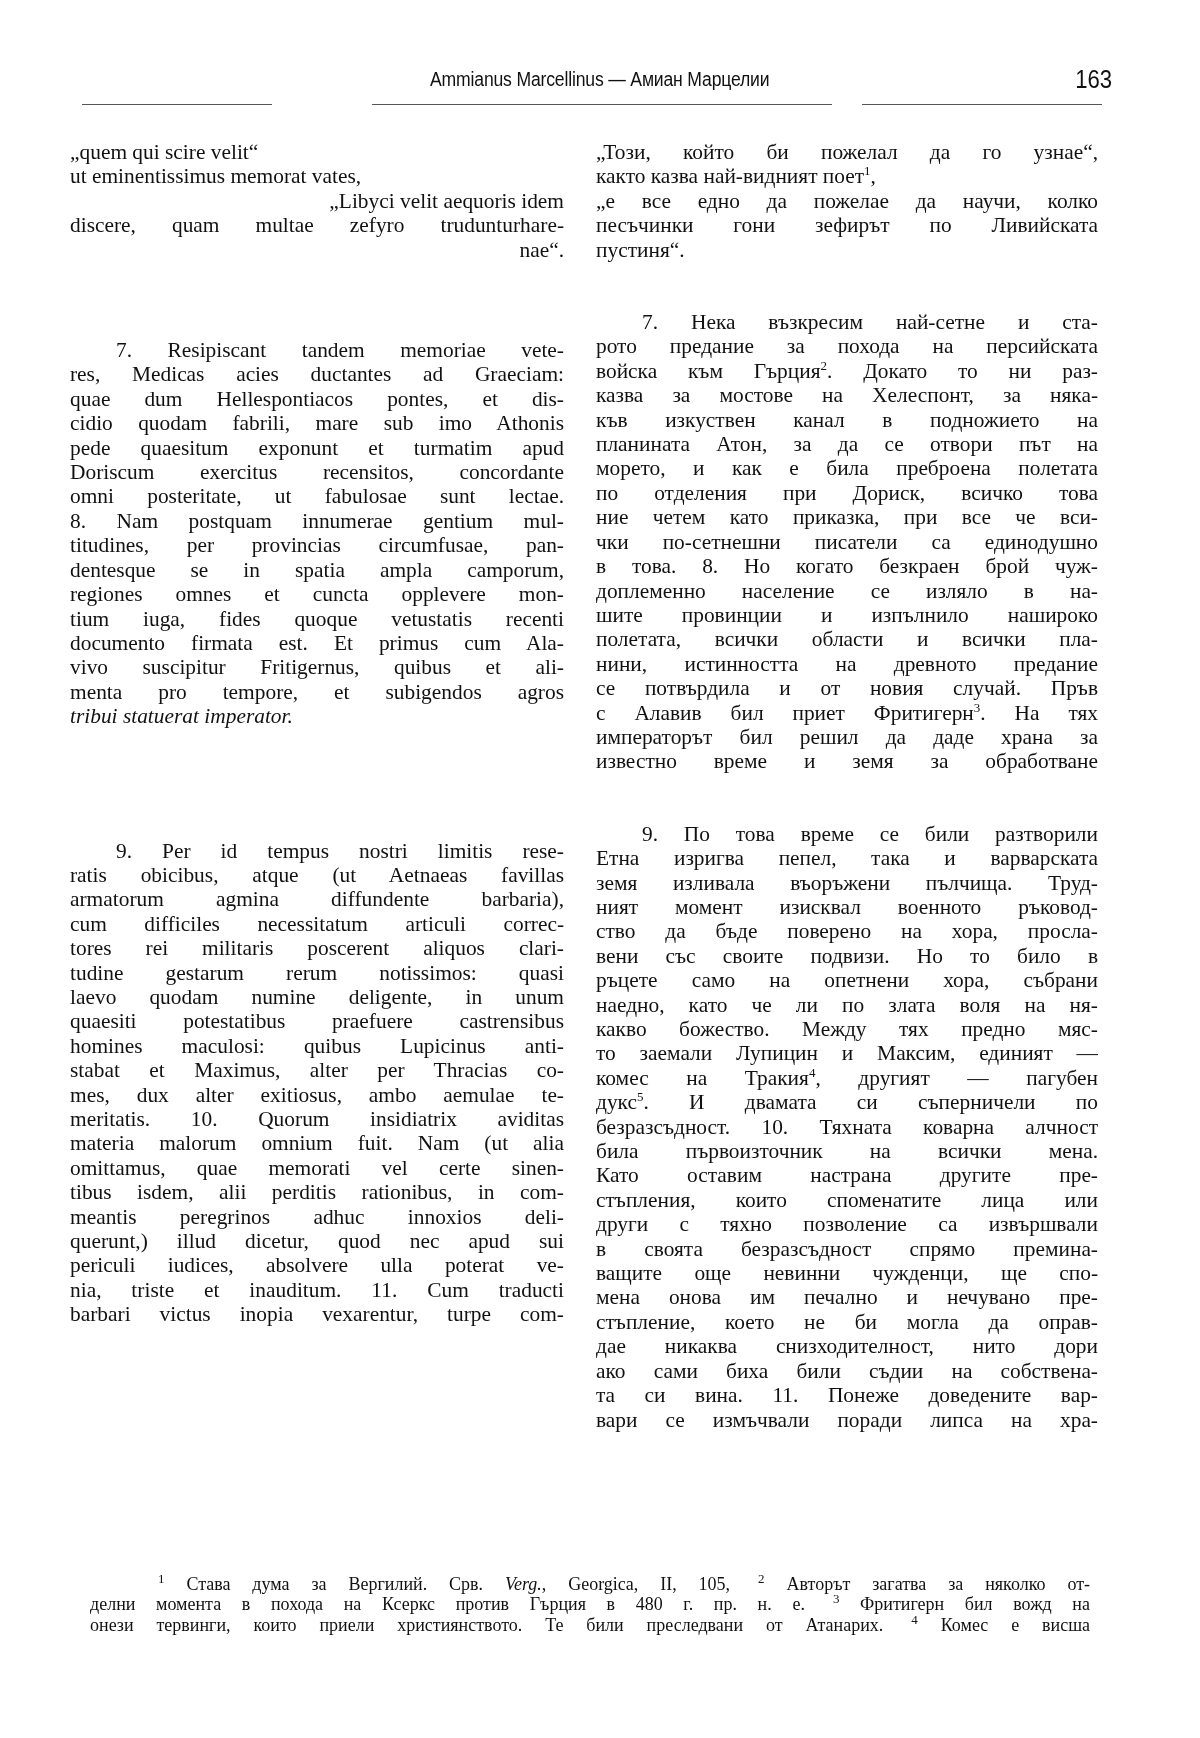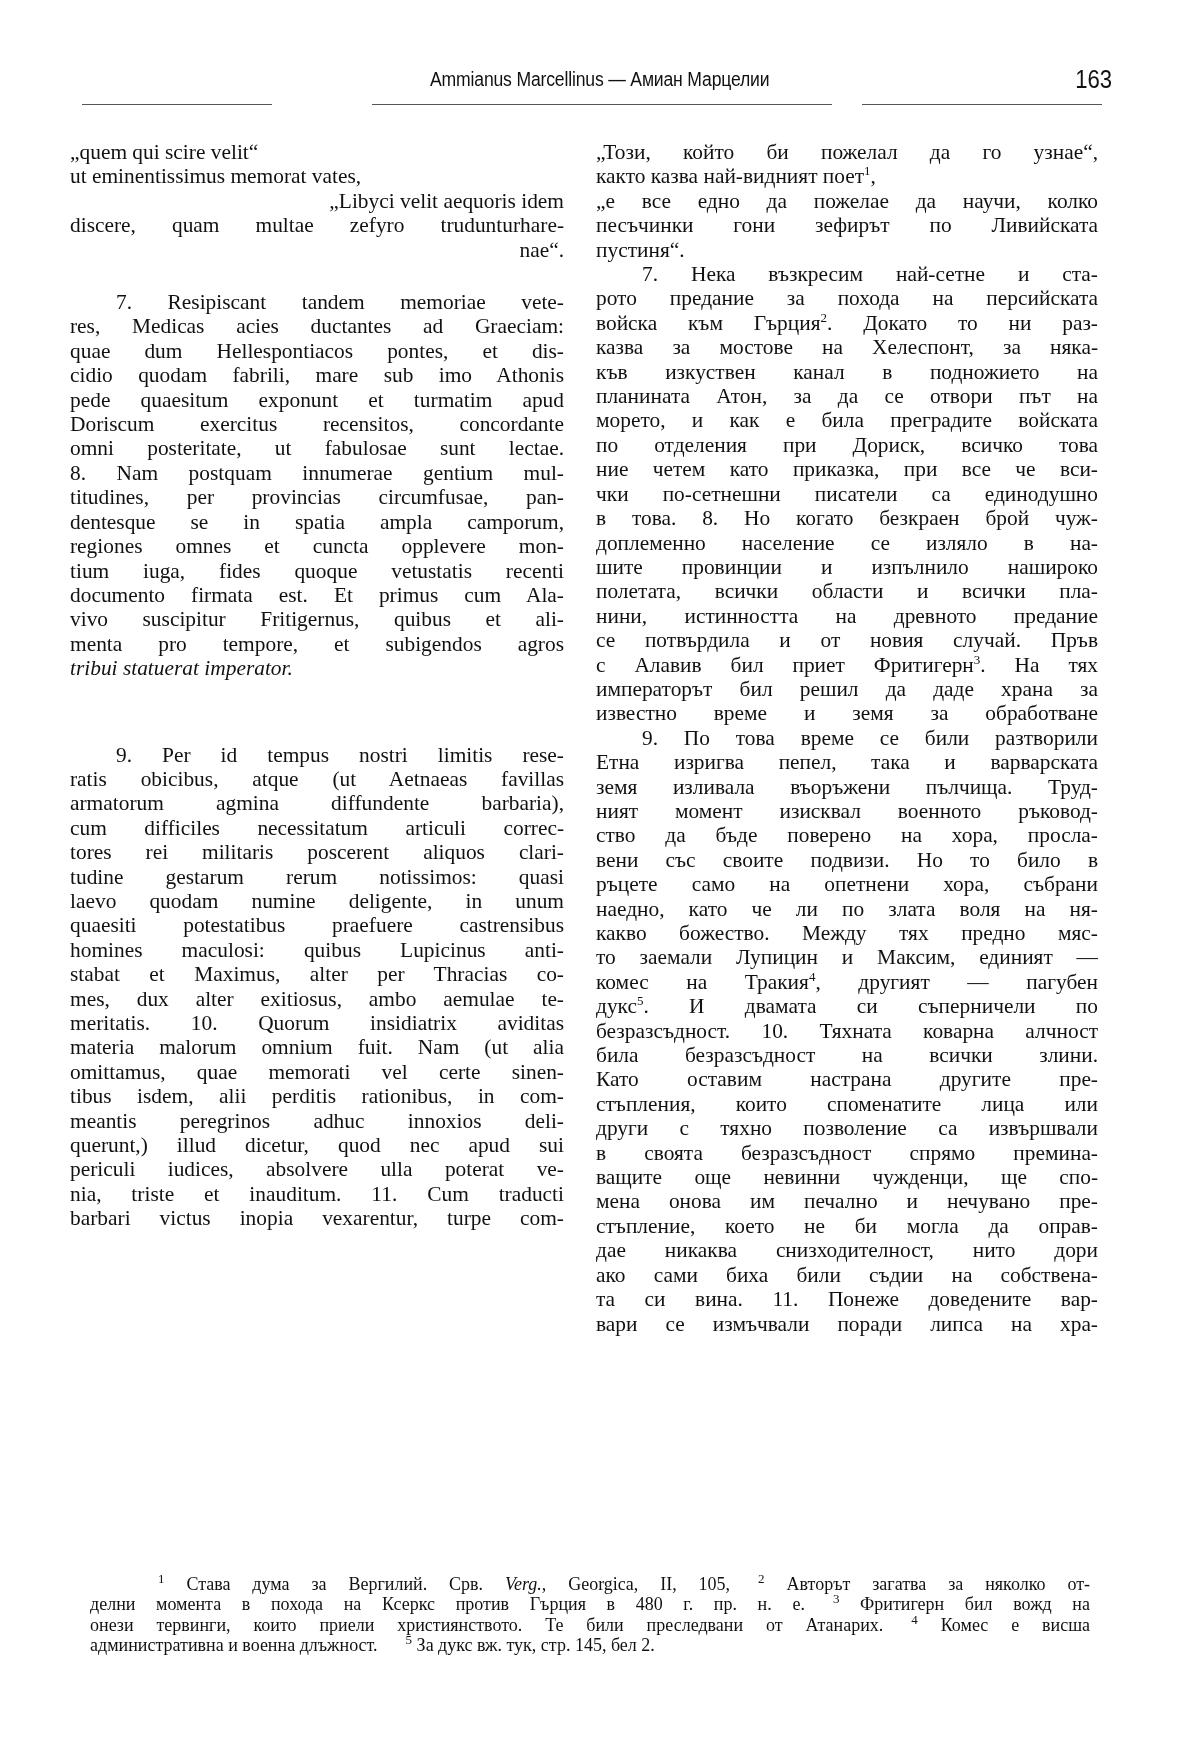--- a/index.html
+++ b/index.html
@@ -22,21 +22,21 @@
   .rule { position: absolute; top: 42px; height: 1px; background: #555; }
   .col {
     position: absolute; top: 140px; font-size: 21.4px; line-height: 24.4px;
     text-align: justify;
   }
   .col-left { left: 70px; width: 494px; }
   .col-right { left: 596px; width: 502px; }
   .line { display: block; white-space: nowrap; text-align: justify; text-align-last: justify; }
   .line.last { text-align-last: left; font-style: italic; }
   .line.right { text-align: center; text-align-last: right; }
-  .line.indent { padding-left: 46px; }
+  .line.indent { padding-left: 46px; margin-top: 48px; }
   .line.left { text-align-last: left; }
   .gap { display: block; height: 28px; }
   .gap-big { display: block; height: 62px; }
   sup { font-size: 13px; line-height: 0; }
   .footnotes {
     position: absolute; top: 1574px; left: 90px; width: 1000px;
     font-size: 18px; line-height: 20.4px;
   }
   .fn-line { display: block; white-space: nowrap; text-align: justify; text-align-last: justify; }
   .fn-line.first { padding-left: 68px; }
@@ -114,21 +114,21 @@
     <span class="line">песъчинки гони зефирът по Ливийската</span>
     <span class="line left">пустиня“.</span>
   </div>
   <div>
     <span class="line indent">7. Нека възкресим най-сетне и ста-</span>
     <span class="line">рото предание за похода на персийската</span>
     <span class="line"><span>войска към Гърция</span><sup>2</sup><span>. Докато то ни раз-</span></span>
     <span class="line">казва за мостове на Хелеспонт, за няка-</span>
     <span class="line">къв изкуствен канал в подножието на</span>
     <span class="line">планината Атон, за да се отвори път на</span>
-    <span class="line">морето, и как е била преградите войската</span>
+    <span class="line">морето, и как е била преброена полетата</span>
     <span class="line">по отделения при Дориск, всичко това</span>
     <span class="line">ние четем като приказка, при все че вси-</span>
     <span class="line">чки по-сетнешни писатели са единодушно</span>
     <span class="line">в това. 8. Но когато безкраен брой чуж-</span>
     <span class="line">доплеменно население се изляло в на-</span>
     <span class="line">шите провинции и изпълнило нашироко</span>
     <span class="line">полетата, всички области и всички пла-</span>
     <span class="line">нини, истинността на древното предание</span>
     <span class="line">се потвърдила и от новия случай. Пръв</span>
     <span class="line"><span>с Алавив бил приет Фритигерн</span><sup>3</sup><span>. На тях</span></span>
@@ -142,33 +142,32 @@
     <span class="line">ният момент изисквал военното ръковод-</span>
     <span class="line">ство да бъде поверено на хора, просла-</span>
     <span class="line">вени със своите подвизи. Но то било в</span>
     <span class="line">ръцете само на опетнени хора, събрани</span>
     <span class="line">наедно, като че ли по злата воля на ня-</span>
     <span class="line">какво божество. Между тях предно мяс-</span>
     <span class="line">то заемали Лупицин и Максим, единият —</span>
     <span class="line"><span>комес на Тракия</span><sup>4</sup><span>, другият — пагубен</span></span>
     <span class="line"><span>дукс</span><sup>5</sup><span>. И двамата си съперничели по</span></span>
     <span class="line">безразсъдност. 10. Тяхната коварна алчност</span>
-    <span class="line">била безразсъдност на всички злини.</span>
+    <span class="line">била първоизточник на всички мена.</span>
     <span class="line">Като оставим настрана другите пре-</span>
     <span class="line">стъпления, които споменатите лица или</span>
     <span class="line">други с тяхно позволение са извършвали</span>
     <span class="line">в своята безразсъдност спрямо премина-</span>
     <span class="line">ващите още невинни чужденци, ще спо-</span>
     <span class="line">мена онова им печално и нечувано пре-</span>
     <span class="line">стъпление, което не би могла да оправ-</span>
     <span class="line">дае никаква снизходителност, нито дори</span>
     <span class="line">ако сами биха били съдии на собствена-</span>
     <span class="line">та си вина. 11. Понеже доведените вар-</span>
     <span class="line">вари се измъчвали поради липса на хра-</span>
   </div>
 </div>
 
 <div class="footnotes">
   <span class="fn-line first"><sup>1</sup> <span>Става дума за Вергилий. Срв.</span> <i>Verg.</i><span>, Georgica, II, 105,</span><span class="fn-sp"></span><sup>2</sup> <span>Авторът загатва за няколко от-</span></span>
   <span class="fn-line"><span>делни момента в похода на Ксеркс против Гърция в 480 г. пр. н. е.</span><span class="fn-sp"></span><sup>3</sup> <span>Фритигерн бил вожд на</span></span>
   <span class="fn-line"><span>онези тервинги, които приели християнството. Те били преследвани от Атанарих.</span><span class="fn-sp"></span><sup>4</sup> <span>Комес е висша</span></span>
-  <span class="fn-line last"><span>административна и военна длъжност.</span><span class="fn-sp"></span><sup>5</sup> <span>За дукс вж. тук, стр. 145, бел 2.</span></span>
 </div>
 
 </body></html>

